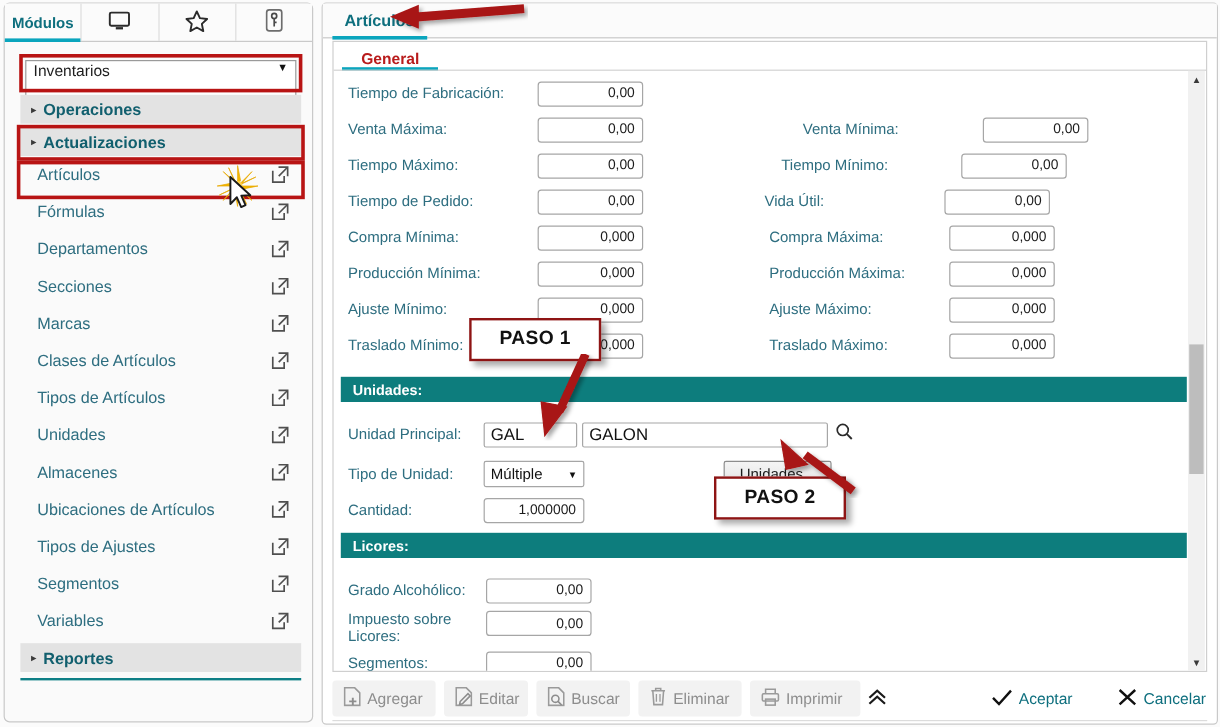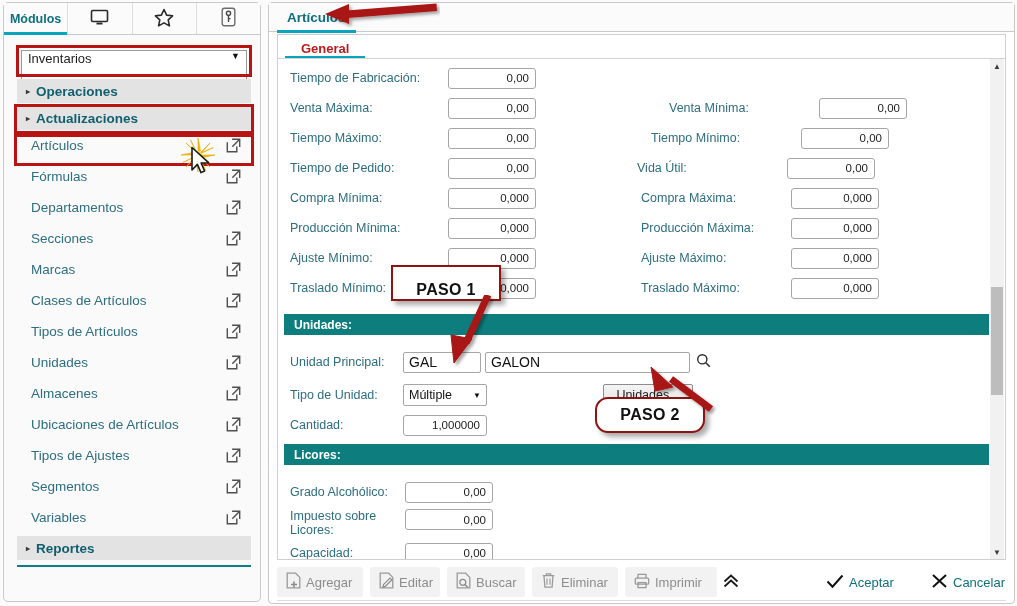--- a/index.html
+++ b/index.html
@@ -505,21 +505,21 @@
 
         <div class="fieldrow" style="left:12px; top:422px;">
           <span class="flabel" style="width:115px">Grado Alcohólico:</span>
           <span class="fnum" style="width:88px">0,00</span>
         </div>
         <div class="fieldrow" style="left:12px; top:450px; height:30px; align-items:flex-start;">
           <span class="flabel" style="width:115px; line-height:14px; white-space:normal;">Impuesto sobre Licores:</span>
           <span class="fnum" style="width:88px">0,00</span>
         </div>
         <div class="fieldrow" style="left:12px; top:483px;">
-          <span class="flabel" style="width:115px">Capacidad:</span>
+          <span class="flabel" style="width:115px">Segmentos:</span>
           <span class="fnum" style="width:88px">0,00</span>
         </div>
       </div>
 
       <div id="vscroll">
         <div class="vsArrow" style="top:0">▲</div>
         <div id="vsThumb" style="top:228px; height:108px;"></div>
         <div class="vsArrow" style="bottom:0">▼</div>
       </div>
     </div>
@@ -606,37 +606,37 @@
         <filter id="sh1" x="-30%" y="-30%" width="180%" height="180%">
       <feDropShadow dx="2.5" dy="2.5" stdDeviation="1.6" flood-color="#000" flood-opacity="0.35"></feDropShadow>
     </filter>
       </defs>
     <g filter="url(#sh1)" fill="#a81414">
       <polygon points="0,14 24,4 24,24"></polygon>
       <rect x="22" y="10.5" width="90" height="7.5" transform="rotate(-4.5 22 14)"></rect>
     </g>
   </svg>
 
-  <div class="callout" style="left:391px; top:265px; width:110px; height:36px;align-items:flex-end;">
+  <div class="callout" style="left:391px; top:265px; width:110px; height:36px;">
     <span>PASO 1</span>
   </div>
 
   <svg class="anno" style="left:440px; top:295px;" width="70" height="72" viewBox="0 0 70 72">
     <defs>
         <filter id="sh2" x="-40%" y="-40%" width="200%" height="200%">
       <feDropShadow dx="2.5" dy="2.5" stdDeviation="1.6" flood-color="#000" flood-opacity="0.35"></feDropShadow>
     </filter>
       </defs>
     <g filter="url(#sh2)" fill="#a81414" stroke="#a81414">
       <line x1="48" y1="0" x2="26" y2="48" stroke-width="7"></line>
       <polygon points="14,68 32,44 11,40"></polygon>
     </g>
   </svg>
 
-  <div class="callout" style="left:595px; top:397px; width:110px; height:36px;border-radius:13px;">
+  <div class="callout" style="left:595px; top:397px; width:110px; height:36px;">
     <span>PASO 2</span>
   </div>
 
   <svg class="anno" style="left:645px; top:365px;" width="76" height="50" viewBox="0 0 76 50">
     <defs>
         <filter id="sh3" x="-40%" y="-40%" width="200%" height="200%">
       <feDropShadow dx="2.5" dy="2.5" stdDeviation="1.6" flood-color="#000" flood-opacity="0.35"></feDropShadow>
     </filter>
       </defs>
     <g filter="url(#sh3)" fill="#a81414" stroke="#a81414">

